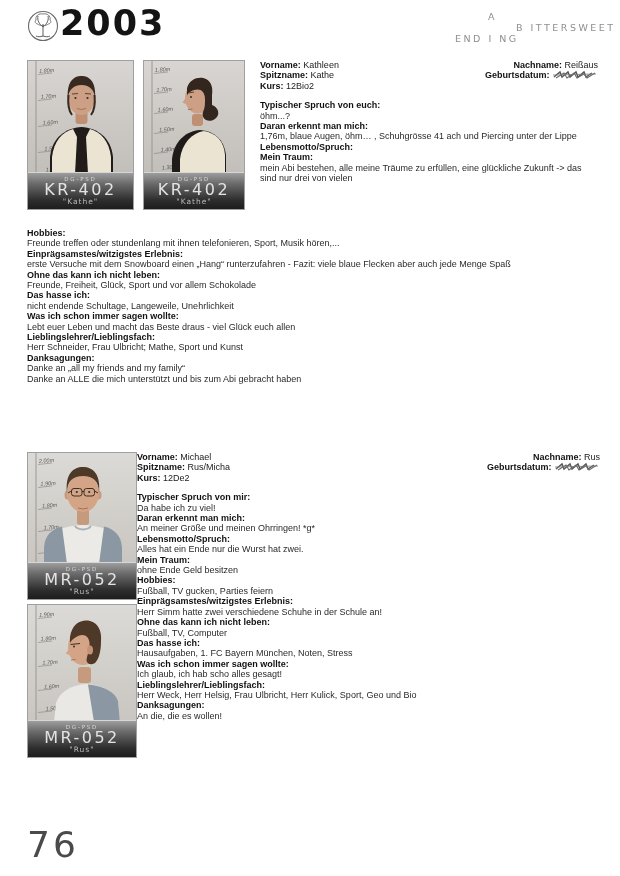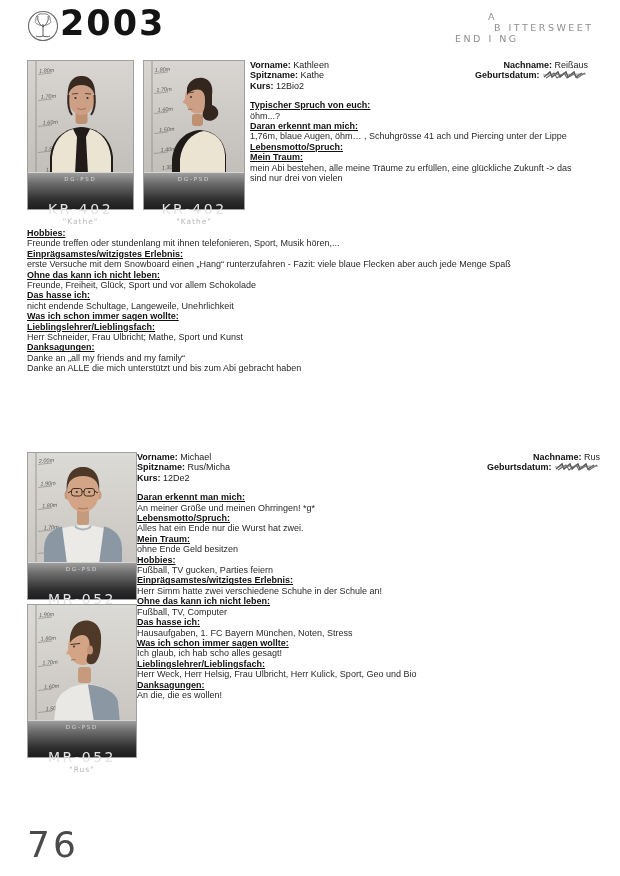--- a/index.html
+++ b/index.html
@@ -6,49 +6,49 @@
   .page{position:relative;width:620px;height:876px;background:#ffffff;overflow:hidden;
         font-family:"Liberation Sans",sans-serif;color:#1d1d1d;}
 
   
   .logo-wrap{position:absolute;left:27px;top:10px;width:32px;height:32px;}
   .year{position:absolute;left:60px;top:3px;font-size:35px;font-weight:bold;
         letter-spacing:2px;color:#141414;font-family:"DejaVu Sans",sans-serif;text-align:right;}
   .tagline{position:absolute;font-size:9.5px;letter-spacing:2.5px;color:#8f8f8f;
            font-family:"DejaVu Sans",sans-serif;white-space:pre;}
   .tl1{left:488px;top:11px;}
-  .tl2{left:494px;top:22px;}
+  .tl2{left:516px;top:22px;}
   .tl3{left:455px;top:33px;}
 
   
   .photo-card{position:absolute;border:1px solid #a0a0a0;background:#c9c6c2;box-sizing:border-box;}
   .c-k1{left:27px;top:60px;width:107px;height:150px;}
   .c-k2{left:143px;top:60px;width:102px;height:150px;}
   .c-m1{left:27px;top:452px;width:110px;height:148px;}
   .c-m2{left:27px;top:604px;width:110px;height:154px;}
   .photo-card svg.photo{display:block;}
   .plate{position:absolute;left:0;right:0;bottom:0;height:36px;text-align:center;
          background:linear-gradient(180deg,#9d9d9d 0%,#6a6a6a 30%,#2e2e2e 75%,#1d1d1d 100%);
          border-top:1px solid #d6d6d6;font-family:"DejaVu Sans",sans-serif;}
   .plate-unit{font-size:5.5px;letter-spacing:1.8px;color:#d8d8d8;padding-top:3px;}
-  .plate-code{font-size:14px;letter-spacing:2.5px;color:#e3e3e3;line-height:15px;margin-top:20px;}
+  .plate-code{font-size:16px;letter-spacing:2.5px;color:#e3e3e3;line-height:15px;}
   .plate-nick{font-size:7.5px;letter-spacing:1px;color:#b9b9b9;}
 
   
   .tblock{position:absolute;font-size:9px;line-height:10.4px;color:#222;}
-  .p1-text{left:250px;top:60px;width:338px;}
+  .p1-text{left:260px;top:60px;width:338px;}
   .p1-full{left:27px;top:228px;width:578px;}
   .p2-text{left:137px;top:452px;width:463px;}
   .frow{display:flex;}
   .fc1{width:118px;flex:none;}
   .p2-text .fc1{width:111px;}
   .fc2{flex:1;text-align:right;}
   b{font-weight:bold;color:#111;}
   .qa{margin-top:9px;}
-  .q{font-weight:bold;color:#111;text-decoration:underline;}
+  .q{font-weight:bold;color:#111;}
   .a{color:#2a2a2a;}
   .scribble{display:inline-block;vertical-align:-1px;}
 
   
   .page-number{position:absolute;left:27px;top:824px;font-size:36px;letter-spacing:3px;
                color:#4a4a4a;font-family:"DejaVu Sans",sans-serif;}
 </style>
 </head>
 <body>
 
@@ -200,20 +200,21 @@
     <div class="qa-item">
         <div class="q">Ohne das kann ich nicht leben:</div>
         <div class="a">Freunde, Freiheit, Glück, Sport und vor allem Schokolade</div>
       </div>
     <div class="qa-item">
         <div class="q">Das hasse ich:</div>
         <div class="a">nicht endende Schultage, Langeweile, Unehrlichkeit</div>
       </div>
     <div class="qa-item">
         <div class="q">Was ich schon immer sagen wollte:</div>
+        <div class="a">Lebt euer Leben und macht das Beste draus - viel Glück euch allen</div>
       </div>
     <div class="qa-item">
         <div class="q">Lieblingslehrer/Lieblingsfach:</div>
         <div class="a">Herr Schneider, Frau Ulbricht; Mathe, Sport und Kunst</div>
       </div>
     <div class="qa-item">
         <div class="q">Danksagungen:</div>
         <div class="a">Danke an „all my friends and my family“</div>
         <div class="a">Danke an ALLE die mich unterstützt und bis zum Abi gebracht haben</div>
       </div>
@@ -325,20 +326,24 @@
             <path d="M1,5 L44,4" stroke="#777" stroke-width="0.8"></path>
           </svg>
         </div>
       </div>
       <div class="frow">
         <div class="fc1"><b>Kurs:</b> <span>12De2</span></div>
       </div>
     </div>
     <div class="qa">
       <div class="qa-item">
+          <div class="q">Typischer Spruch von mir:</div>
+          <div class="a">Da habe ich zu viel!</div>
+        </div>
+      <div class="qa-item">
           <div class="q">Daran erkennt man mich:</div>
           <div class="a">An meiner Größe und meinen Ohrringen! *g*</div>
         </div>
       <div class="qa-item">
           <div class="q">Lebensmotto/Spruch:</div>
           <div class="a">Alles hat ein Ende nur die Wurst hat zwei.</div>
         </div>
       <div class="qa-item">
           <div class="q">Mein Traum:</div>
           <div class="a">ohne Ende Geld besitzen</div>

